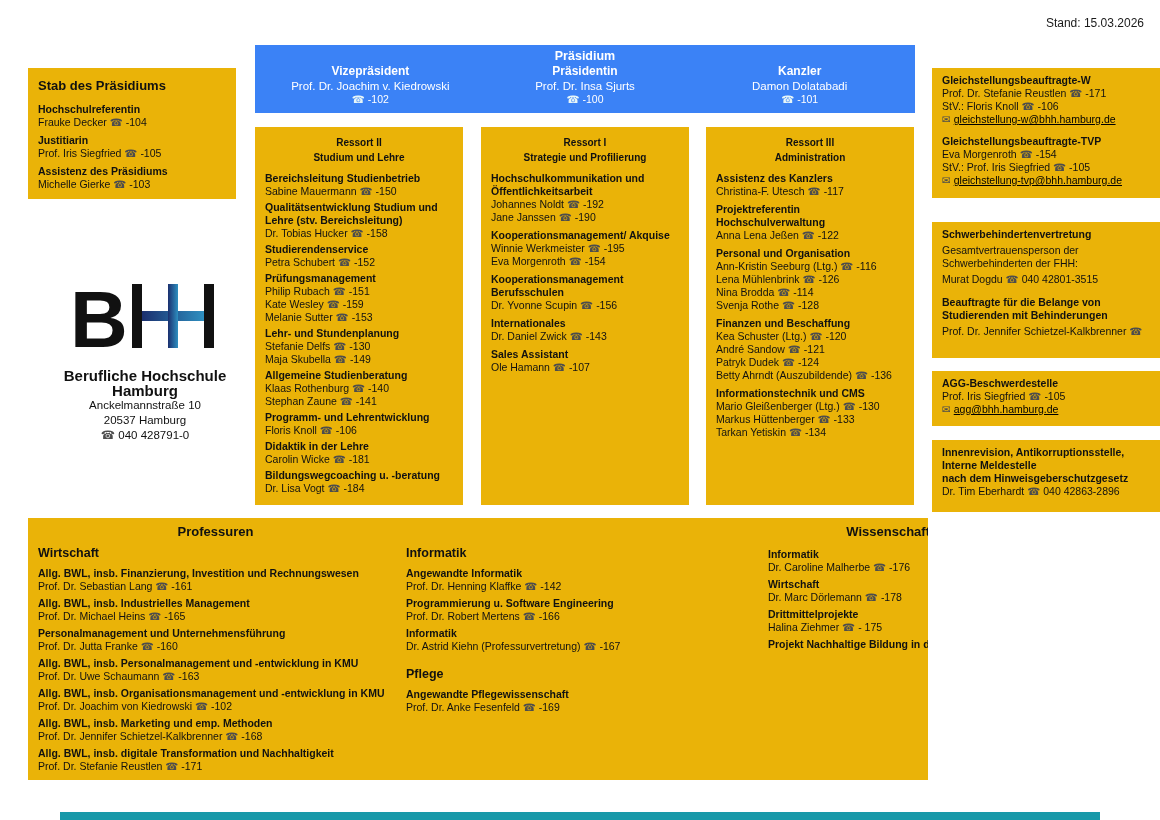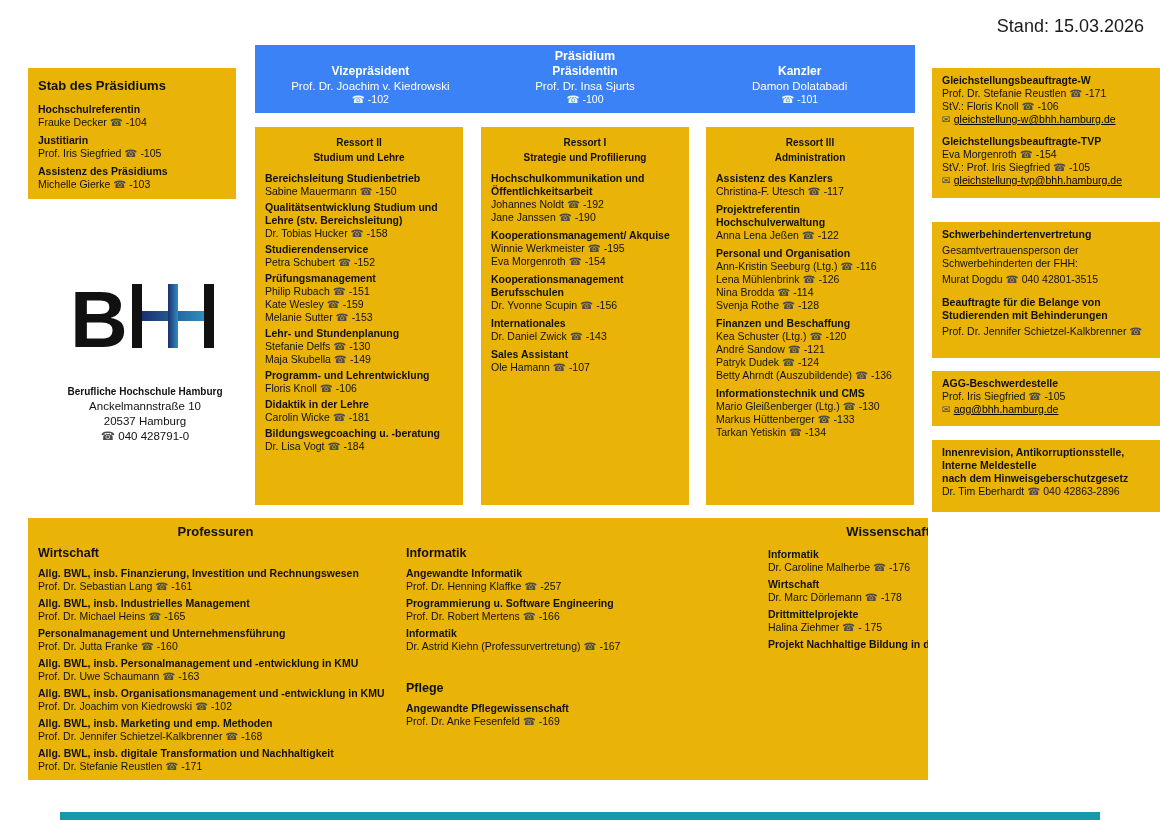--- a/index.html
+++ b/index.html
@@ -1,18 +1,18 @@
 <!DOCTYPE html>
 <html><head>
 <meta charset="utf-8">
 <style>
   html,body{margin:0;padding:0;background:#fff;}
   .page{position:relative;width:1160px;height:820px;background:#ffffff;overflow:hidden;
         font-family:"Liberation Sans","DejaVu Sans",sans-serif;color:#111;}
-  .stand{position:absolute;top:16px;right:16px;font-size:18px;color:#1a1a1a;}
+  .stand{position:absolute;top:16px;right:16px;font-size:12px;color:#1a1a1a;}
   .box{position:absolute;background:#eab308;box-sizing:border-box;padding:6px 10px;overflow:hidden;}
   .teal{background:#3b82f6;color:#fff;}
   .section-title{font-weight:bold;font-size:13px;line-height:15px;}
   .rtitle{text-align:center;font-weight:bold;font-size:10px;line-height:15px;margin:2px 0 7px 0;}
   
   .entries .entry{margin-bottom:5px;font-size:10.5px;line-height:13px;}
   .eh{font-weight:bold;white-space:pre-line;}
   .ln{white-space:pre-line;}
   .ln[data-name="email-line"]{white-space:nowrap;}
   .ln.clip{white-space:nowrap;}
@@ -26,21 +26,21 @@
   .pcol{flex:1;text-align:center;}
   .prole{font-weight:bold;font-size:12px;line-height:15px;}
   .pname{font-size:11.5px;line-height:14px;}
   .pphone{font-size:10.5px;line-height:13px;}
   .teal .tel{color:#e8f6f7;}
   
   #stab{left:28px;top:68px;width:208px;height:131px;}
   #stab .section-title{margin:4px 0 10px 0;}
   
   #logo-block{position:absolute;left:30px;top:280px;width:230px;text-align:center;}
-  #logo-block .addr-name{font-weight:bold;font-size:10px;line-height:15px;margin-top:24px;}
+  #logo-block .addr-name{font-weight:bold;font-size:15px;line-height:15px;margin-top:8px;}
   #logo-block .addr-line{font-size:11.5px;line-height:15px;}
   
   #r2{left:255px;top:127px;width:208px;height:378px;}
   #r1{left:481px;top:127px;width:208px;height:378px;}
   #r3{left:706px;top:127px;width:208px;height:378px;}
   #r2 .entry{margin-bottom:3px;}
   
   #g{left:932px;top:68px;width:228px;height:130px;}
   #g .entry{margin-bottom:9px;}
   #sb{left:932px;top:222px;width:228px;height:136px;padding-right:2px;}
@@ -152,20 +152,25 @@
           <div class="ln" data-name="person-line"><span data-name="person-name">Philip Rubach</span><span class="tel" data-name="phone-icon"> ☎ </span><span data-name="phone-number">-151</span></div>
           <div class="ln" data-name="person-line"><span data-name="person-name">Kate Wesley</span><span class="tel" data-name="phone-icon"> ☎ </span><span data-name="phone-number">-159</span></div>
           <div class="ln" data-name="person-line"><span data-name="person-name">Melanie Sutter</span><span class="tel" data-name="phone-icon"> ☎ </span><span data-name="phone-number">-153</span></div>
         </div>
         <div class="entry" data-name="entry">
           <div class="eh" data-name="entry-heading">Lehr- und Stundenplanung</div>
           <div class="ln" data-name="person-line"><span data-name="person-name">Stefanie Delfs</span><span class="tel" data-name="phone-icon"> ☎ </span><span data-name="phone-number">-130</span></div>
           <div class="ln" data-name="person-line"><span data-name="person-name">Maja Skubella</span><span class="tel" data-name="phone-icon"> ☎ </span><span data-name="phone-number">-149</span></div>
         </div>
         <div class="entry" data-name="entry">
+          <div class="eh" data-name="entry-heading">Allgemeine Studienberatung</div>
+          <div class="ln" data-name="person-line"><span data-name="person-name">Klaas Rothenburg</span><span class="tel" data-name="phone-icon"> ☎ </span><span data-name="phone-number">-140</span></div>
+          <div class="ln" data-name="person-line"><span data-name="person-name">Stephan Zaune</span><span class="tel" data-name="phone-icon"> ☎ </span><span data-name="phone-number">-141</span></div>
+        </div>
+        <div class="entry" data-name="entry">
           <div class="eh" data-name="entry-heading">Programm- und Lehrentwicklung</div>
           <div class="ln" data-name="person-line"><span data-name="person-name">Floris Knoll</span><span class="tel" data-name="phone-icon"> ☎ </span><span data-name="phone-number">-106</span></div>
         </div>
         <div class="entry" data-name="entry">
           <div class="eh" data-name="entry-heading">Didaktik in der Lehre</div>
           <div class="ln" data-name="person-line"><span data-name="person-name">Carolin Wicke</span><span class="tel" data-name="phone-icon"> ☎ </span><span data-name="phone-number">-181</span></div>
         </div>
         <div class="entry" data-name="entry">
           <div class="eh" data-name="entry-heading">Bildungswegcoaching u. -beratung</div>
           <div class="ln" data-name="person-line"><span data-name="person-name">Dr. Lisa Vogt</span><span class="tel" data-name="phone-icon"> ☎ </span><span data-name="phone-number">-184</span></div>
@@ -334,32 +339,32 @@
             <div class="ln" data-name="person-line"><span data-name="person-name">Prof. Dr. Stefanie Reustlen</span><span class="tel" data-name="phone-icon"> ☎ </span><span data-name="phone-number">-171</span></div>
           </div>
         </div>
     </div>
 
     <div class="bigcol" id="bcol2" data-name="professuren-informatik-pflege-column">
       <div class="group-h" data-name="group-heading">Informatik</div>
       <div class="entries" data-name="informatik-entries">
           <div class="entry" data-name="entry">
             <div class="eh" data-name="entry-heading">Angewandte Informatik</div>
-            <div class="ln" data-name="person-line"><span data-name="person-name">Prof. Dr. Henning Klaffke</span><span class="tel" data-name="phone-icon"> ☎ </span><span data-name="phone-number">-257</span></div>
+            <div class="ln" data-name="person-line"><span data-name="person-name">Prof. Dr. Henning Klaffke</span><span class="tel" data-name="phone-icon"> ☎ </span><span data-name="phone-number">-142</span></div>
           </div>
           <div class="entry" data-name="entry">
             <div class="eh" data-name="entry-heading">Programmierung u. Software Engineering</div>
             <div class="ln" data-name="person-line"><span data-name="person-name">Prof. Dr. Robert Mertens</span><span class="tel" data-name="phone-icon"> ☎ </span><span data-name="phone-number">-166</span></div>
           </div>
           <div class="entry" data-name="entry">
             <div class="eh" data-name="entry-heading">Informatik</div>
             <div class="ln" data-name="person-line"><span data-name="person-name">Dr. Astrid Kiehn (Professurvertretung)</span><span class="tel" data-name="phone-icon"> ☎ </span><span data-name="phone-number">-167</span></div>
           </div>
         </div>
-      <div class="group-h" style="margin-top:28px;" data-name="group-heading">Pflege</div>
+      <div class="group-h" style="margin-top:14px;" data-name="group-heading">Pflege</div>
       <div class="entries" data-name="pflege-entries">
           <div class="entry" data-name="entry">
             <div class="eh" data-name="entry-heading">Angewandte Pflegewissenschaft</div>
             <div class="ln" data-name="person-line"><span data-name="person-name">Prof. Dr. Anke Fesenfeld</span><span class="tel" data-name="phone-icon"> ☎ </span><span data-name="phone-number">-169</span></div>
           </div>
         </div>
     </div>
 
     <div class="bigcol" id="bcol3" data-name="wiss-mitarbeitende-column">
       <div class="entries" data-name="wiss-entries">

